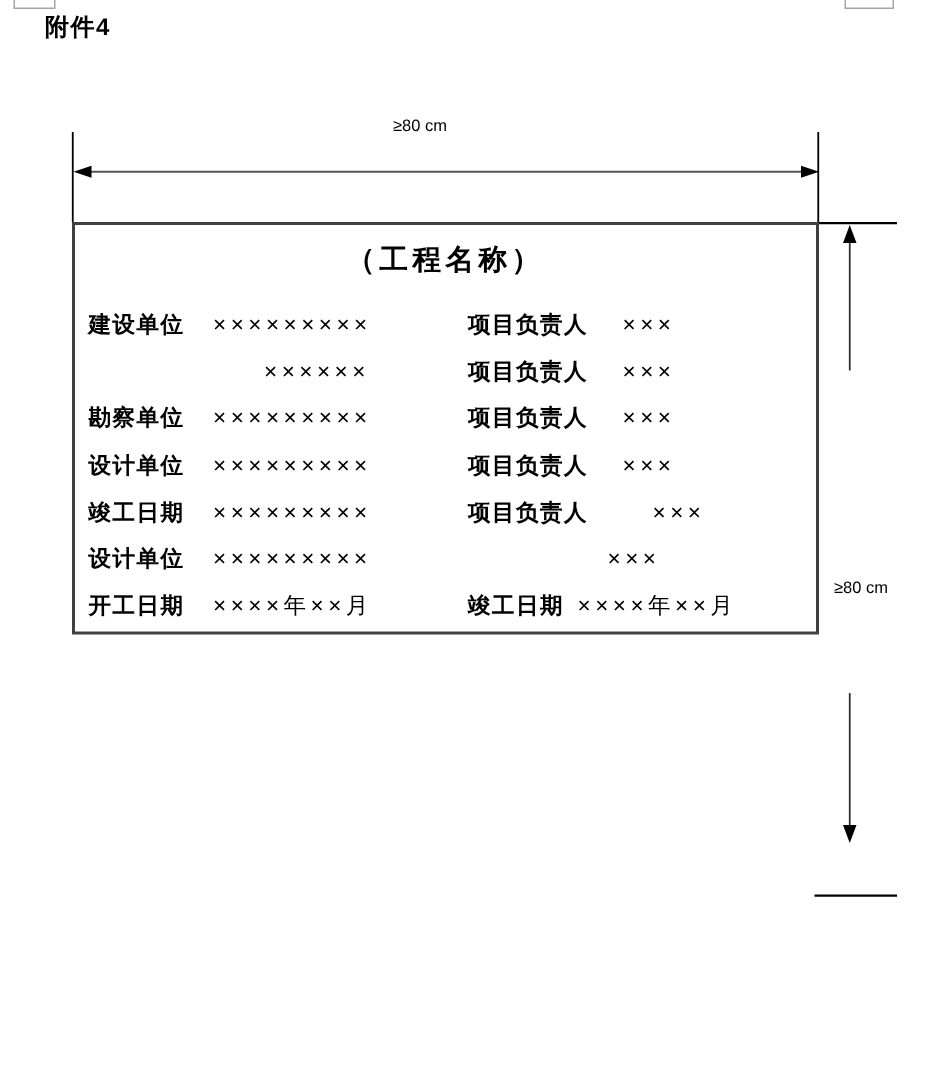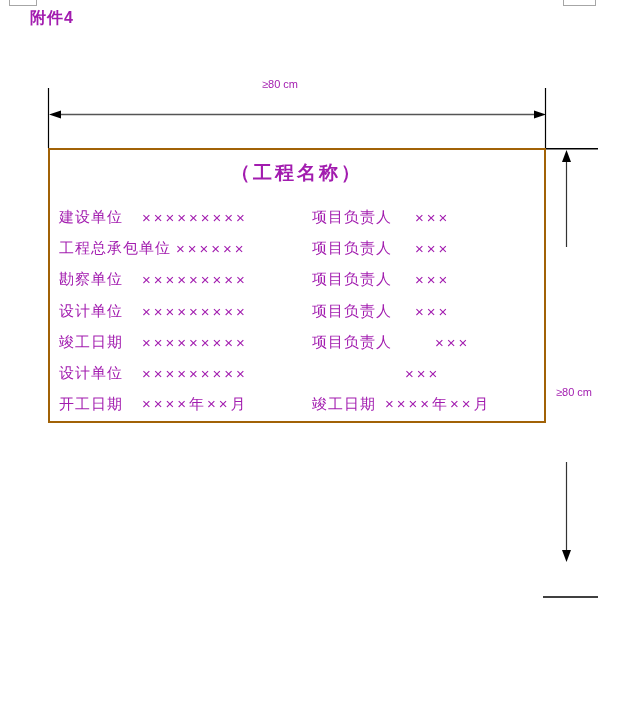--- a/index.html
+++ b/index.html
@@ -1,37 +1,37 @@
 <!DOCTYPE html>
 <html><head>
 <meta charset="utf-8">
 <style>
   html,body{margin:0;padding:0;background:#fff;}
   .page{
     position:relative; width:626px; height:712px; background:#ffffff;
-    font-family:"Liberation Sans", sans-serif; color:#a21caf; overflow:hidden;
+    font-family:"Liberation Sans", sans-serif; color:#000000; overflow:hidden;
   }
   .artifact{position:absolute; border:1px solid #a6a6a6; background:#fff;}
   .artifact-tl{left:9px; top:-6px; width:26px; height:10px;}
   .artifact-tr{left:563px; top:-6px; width:31px; height:10px;}
   .attachment{position:absolute; left:30px; top:8px; font-size:16px; font-weight:bold; letter-spacing:1px; white-space:nowrap;}
   .doc-title{position:absolute; left:0; top:39px; width:620px; text-align:center; font-size:25px; font-weight:bold; letter-spacing:2px; white-space:nowrap;}
   .dim-label{position:absolute; font-size:11px; white-space:nowrap;}
   .dim-w{left:262px; top:78px;}
   .dim-h{left:556px; top:386px;}
   .overlay{position:absolute; left:0; top:0; pointer-events:none;}
   .sign-box{
     position:absolute; left:48px; top:148px; width:498px; height:275px;
-    border:2px solid #a16207; box-sizing:border-box;
+    border:2px solid #404040; box-sizing:border-box;
   }
   .sign-title{position:absolute; left:0; top:10px; width:100%; text-align:center; font-size:19px; font-weight:bold; letter-spacing:3px; white-space:nowrap;}
   .rows{position:absolute; left:0; top:51px; right:0;}
   .row{position:relative; height:31.3px;}
   .cell{position:absolute; top:50%; transform:translateY(-50%); white-space:nowrap; font-size:15px;}
-  .lab{font-weight:normal; letter-spacing:1px;}
+  .lab{font-weight:bold; letter-spacing:1px;}
   .val{letter-spacing:3px;}
   .c1{left:9px;}
   .c2{left:92px;}
   .c3{left:262px;}
   .c4{left:365px;}
   .row:nth-child(2) .c2{left:126px;}
   .row:nth-child(5) .c4{left:385px;}
   .row:nth-child(6) .c4{left:355px;}
   .row:nth-child(7) .c4{left:335px;}
   .note{position:absolute; font-size:14px; letter-spacing:0.5px; white-space:nowrap;}
@@ -75,21 +75,20 @@
     <div class="rows">
 
       <div class="row">
         <span class="cell lab c1">建设单位</span>
         <span class="cell val c2">×××××××××</span>
         <span class="cell lab c3">项目负责人</span>
         <span class="cell val c4">×××</span>
       </div>
 
       <div class="row">
-        <span class="cell lab c1">工程总承包单位</span>
         <span class="cell val c2">××××××</span>
         <span class="cell lab c3">项目负责人</span>
         <span class="cell val c4">×××</span>
       </div>
 
       <div class="row">
         <span class="cell lab c1">勘察单位</span>
         <span class="cell val c2">×××××××××</span>
         <span class="cell lab c3">项目负责人</span>
         <span class="cell val c4">×××</span>

